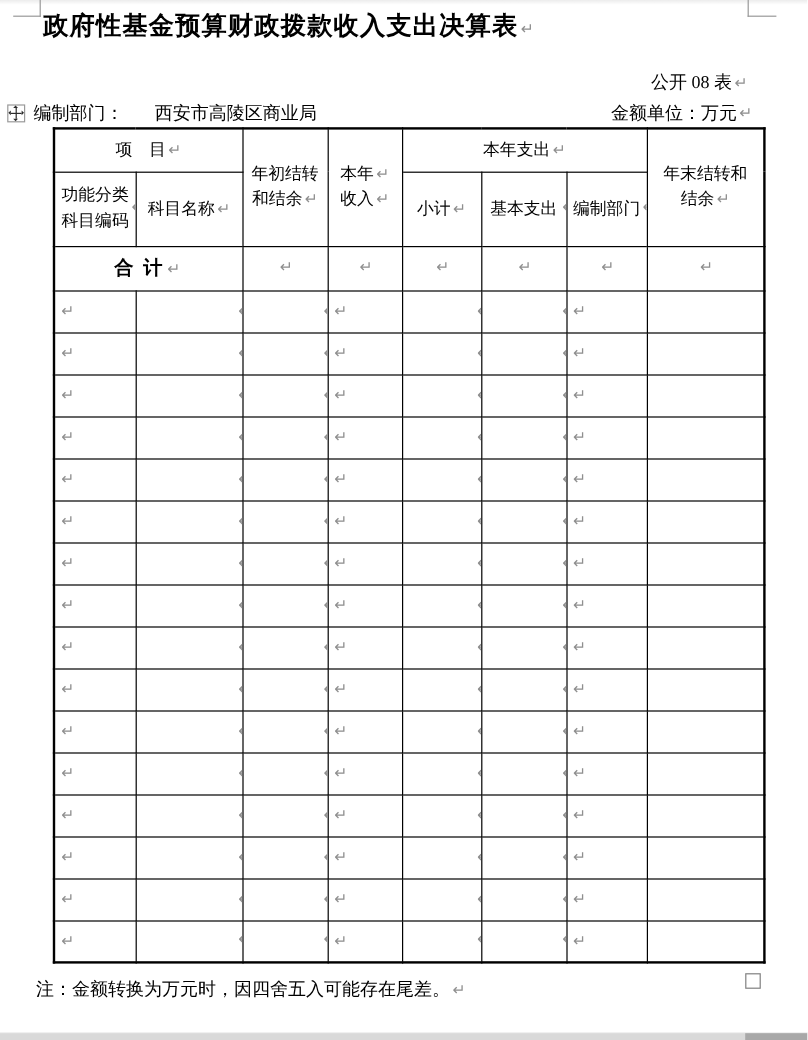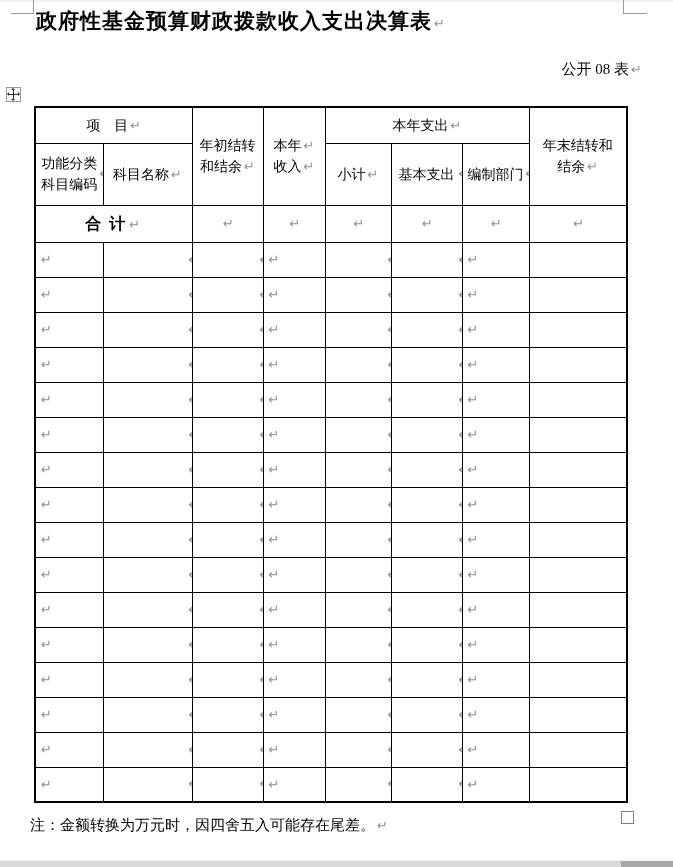--- a/index.html
+++ b/index.html
@@ -11,21 +11,21 @@
   .page{position:relative;width:673px;height:867px;background:#fff;overflow:hidden;}
   .top-fade{position:absolute;left:0;top:0;width:100%;height:4px;
     background:linear-gradient(#ececec,#ffffff);}
   
   .crop-mark{position:absolute;top:0;height:14px;}
   .crop-mark.tl{left:11px;width:23px;border-right:1px solid #9a9a9a;border-bottom:1px solid #9a9a9a;}
   .crop-mark.tr{left:623px;width:24px;border-left:1px solid #9a9a9a;border-bottom:1px solid #9a9a9a;}
   
   .title{position:absolute;left:0;top:6px;width:100%;text-align:left;
     font-size:21px;font-weight:bold;letter-spacing:1px;line-height:30px;margin-left:36px;}
-  .pub-row{position:absolute;top:58px;right:31px;font-size:15px;line-height:22px;}
+  .pub-row{position:absolute;top:58px;right:50px;font-size:15px;line-height:22px;}
   .meta-row{position:absolute;left:0;top:85px;right:46px;display:flex;align-items:center;
     font-size:15px;line-height:20px;}
   .meta-label{margin-left:28px;}
   .meta-value{margin-left:26px;}
   .meta-right{margin-left:auto;}
   
   .move-handle{position:absolute;left:6px;top:87px;width:15px;height:15px;
     border:1px solid #9a9a9a;background:#fff;cursor:move;}
   .mh-v{position:absolute;left:6px;top:2px;width:1px;height:9px;background:#2b2b2b;}
   .mh-h{position:absolute;top:6px;left:2px;width:9px;height:1px;background:#2b2b2b;}
@@ -34,21 +34,21 @@
   .mh-a.down{left:4px;bottom:0;border-top-color:#2b2b2b;border-bottom-width:0;}
   .mh-a.left{top:4px;left:0;border-right-color:#2b2b2b;border-left-width:0;}
   .mh-a.right{top:4px;right:0;border-left-color:#2b2b2b;border-right-width:0;}
   
   .pilcrow{color:var(--pilcrow);font-family:"DejaVu Sans",sans-serif;font-size:13px;
     padding-left:2px;font-weight:normal;}
   .clipmark{position:absolute;right:0;top:50%;transform:translateY(-50%);
     width:3px;height:14px;overflow:hidden;color:var(--pilcrow);
     font-family:"DejaVu Sans",sans-serif;font-size:13px;line-height:14px;}
   
-  table{position:absolute;left:34px;top:106px;width:592px;border-collapse:collapse;
+  table{position:absolute;left:44px;top:106px;width:592px;border-collapse:collapse;
     table-layout:fixed;border:2px solid var(--border);}
   td{border:1px solid var(--border);text-align:center;vertical-align:middle;
     font-size:14px;line-height:21px;position:relative;overflow:hidden;padding:0;}
   tr.hr1{height:36px;}
   tr.hr2{height:62px;}
   tr.total-row{height:37px;}
   tr.data-row{height:35px;}
   .total-label{font-size:16px;font-weight:bold;letter-spacing:2px;}
   td.cell-left{text-align:left;padding-left:3px;}
   .cell-mark{font-size:13px;}
@@ -81,20 +81,26 @@
 
   <div class="move-handle">
     <span class="mh-v"></span>
       <span class="mh-h"></span>
     <span class="mh-a up"></span>
       <span class="mh-a down"></span>
     <span class="mh-a left"></span>
       <span class="mh-a right"></span>
   </div>
 
+  <div class="meta-row">
+    <span class="meta-label">编制部门：</span>
+    <span class="meta-value">西安市高陵区商业局</span>
+    <span class="meta-right">金额单位：万元</span>
+      <span class="pilcrow">↵</span>
+  </div>
 
   <table>
     <colgroup>
       <col style="width:68px">
         <col style="width:89px">
         <col style="width:71px">
       <col style="width:62px">
         <col style="width:66px">
         <col style="width:71px">
       <col style="width:67px">

